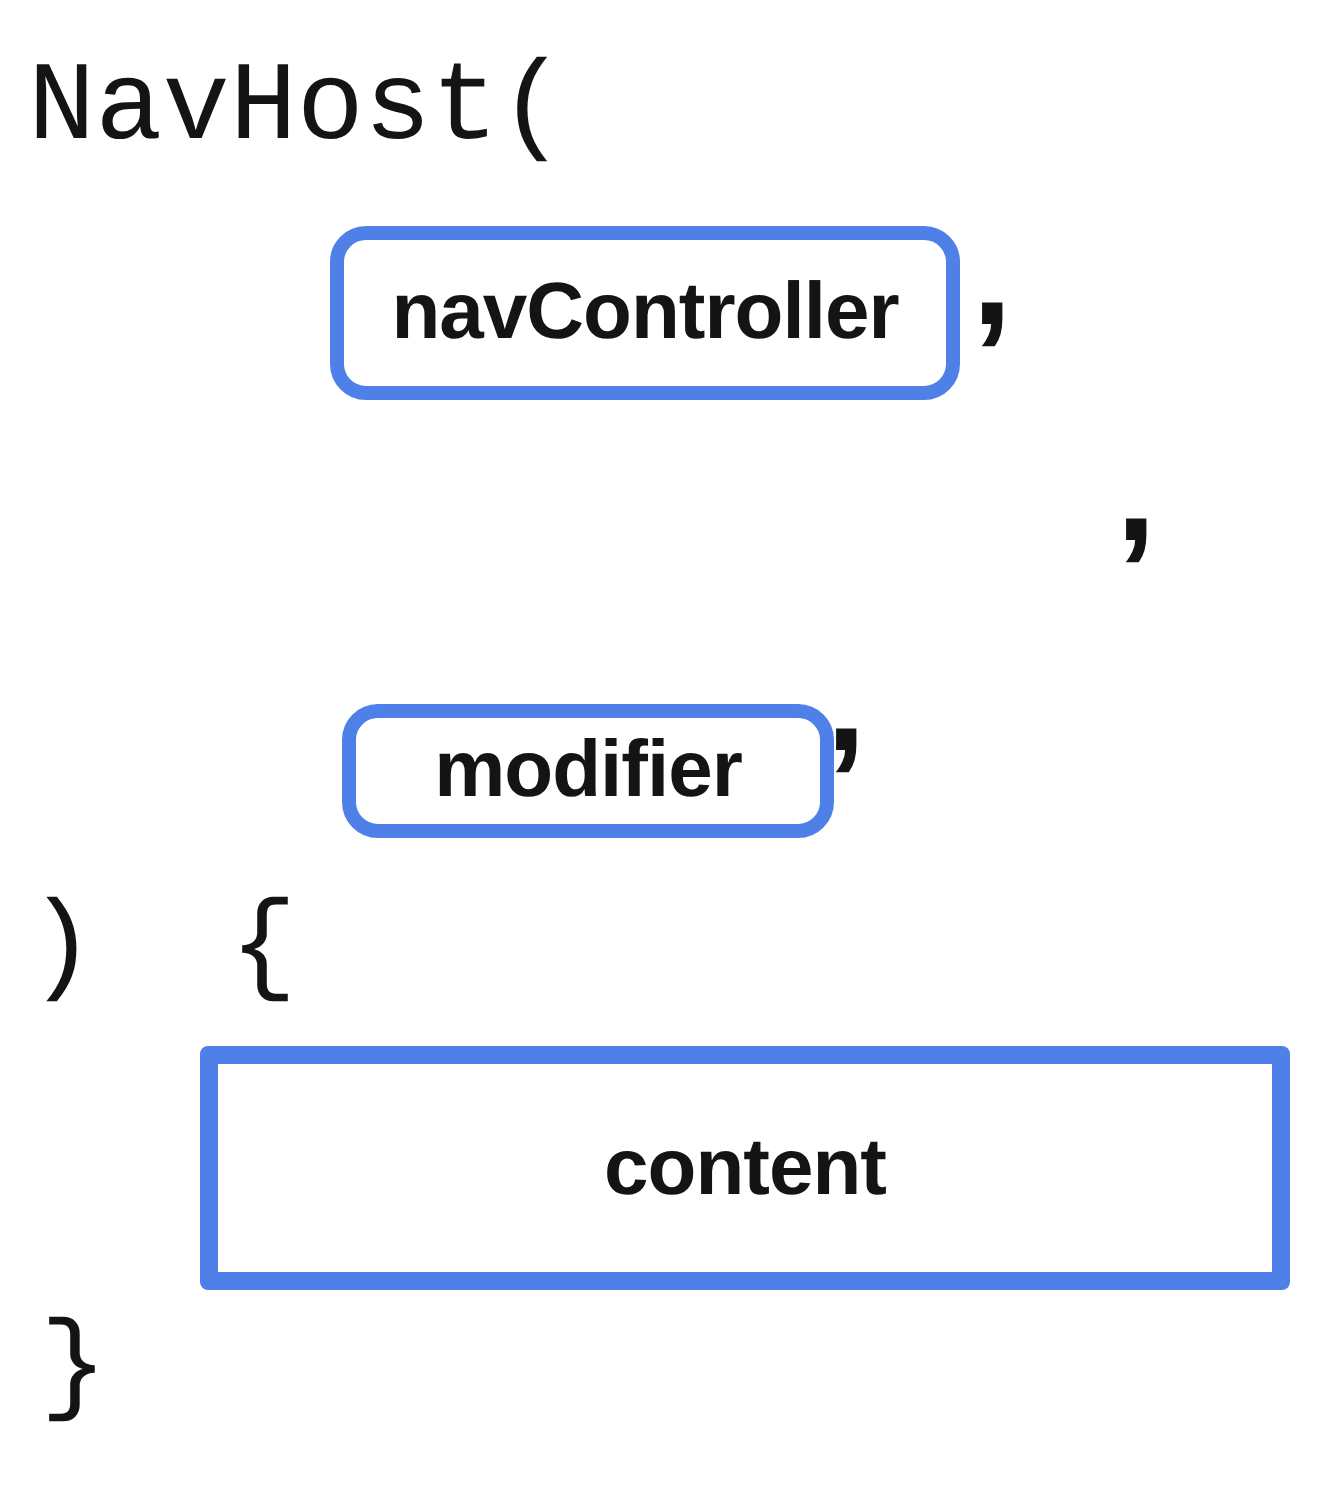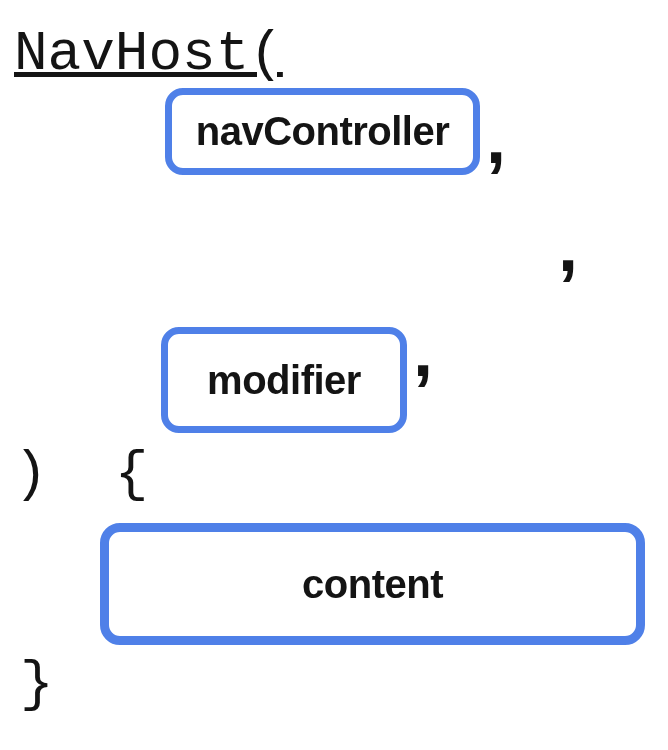--- a/index.html
+++ b/index.html
@@ -25,25 +25,26 @@
     white-space: pre;
   }
   .param-box {
     position: absolute;
     border: 7px solid var(--box-border);
     border-radius: 18px;
     background: var(--bg);
     display: flex;
     align-items: center;
     justify-content: center;
+    margin-top: 25px;
   }
   .content-box {
     position: absolute;
     border: 9px solid var(--box-border);
-    border-radius: 20px;
+    border-radius: 4px;
     background: var(--bg);
     display: flex;
     align-items: center;
     justify-content: center;
   }
   .box-label {
     font-family: "Liberation Sans", sans-serif;
     font-size: 40px;
     font-weight: 600;
     letter-spacing: -0.5px;
@@ -52,26 +53,26 @@
   }
   .comma {
     position: absolute;
     font-family: "Liberation Sans", sans-serif;
     font-size: 72px;
     font-weight: 700;
     line-height: 1;
     color: var(--text-color);
   }
   
-  .pos-navhost-open   { left: 14px;  top: 26px; text-decoration: underline;  }
+  .pos-navhost-open   { left: 14px;  top: 26px;  }
   .pos-box-navctrl    { left: 165px; top: 88px;  width: 315px; height: 87px;  }
   .pos-comma-1        { left: 486px; top: 102px; }
   .pos-box-startdest  { left: 161px; top: 206px; width: 399px; height: 91px;  }
   .pos-comma-2        { left: 558px; top: 210px; }
-  .pos-box-modifier   { left: 161px; top: 327px; width: 246px; height: 106px;  }
+  .pos-box-modifier   { left: 171px; top: 327px; width: 246px; height: 67px;  }
   .pos-comma-3        { left: 413px; top: 315px; }
   .pos-close-paren    { left: 14px;  top: 446px; }
   .pos-box-content    { left: 100px; top: 523px; width: 545px; height: 122px; }
   .pos-close-brace    { left: 20px;  top: 656px; }
 </style>
 </head>
 <body>
 
 <div class="canvas">
 

